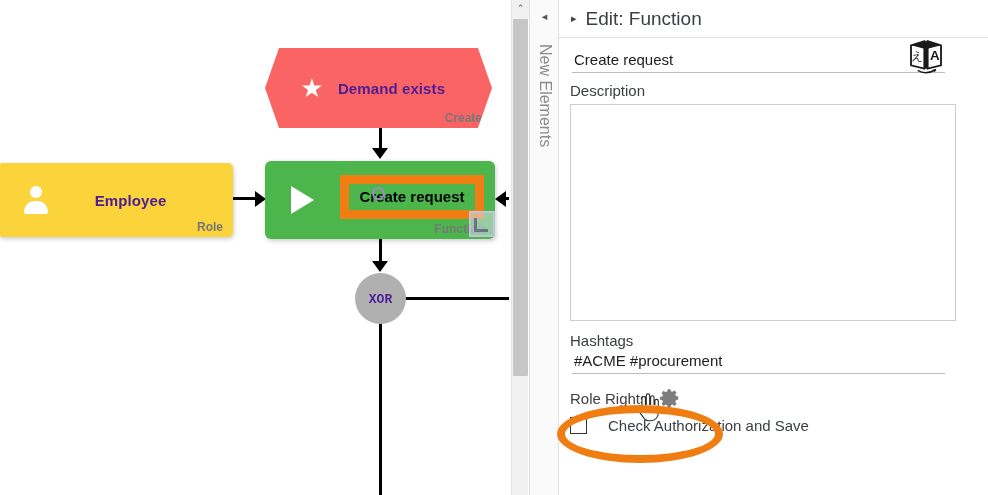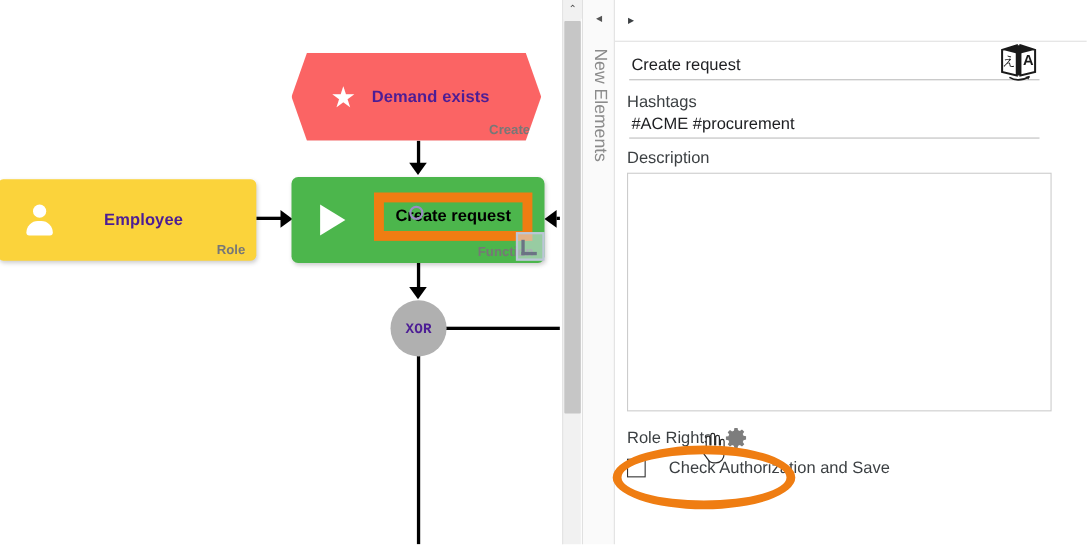--- a/index.html
+++ b/index.html
@@ -411,47 +411,48 @@
 
     <div id="collapse-rail">
       <div id="collapse-arrow">◂</div>
       <div id="new-elements-tab">
         <span>New Elements</span>
       </div>
     </div>
 
     <div id="panel-header">
       <span id="panel-expand-arrow">▸</span>
+      <span id="panel-title">Edit: Function</span>
     </div>
 
     <div id="panel-body">
 
       <div id="name-row">
         <div class="text-line-input">Create request</div>
         <svg id="translate-icon" viewBox="0 0 48 48">
           <path d="M6 10 L22 5 L22 38 L6 34 Z" fill="#ffffff" stroke="#1a1a1a" stroke-width="2.2"></path>
           <path d="M26 5 L42 10 L42 34 L26 38 Z" fill="#ffffff" stroke="#1a1a1a" stroke-width="2.2"></path>
           <path d="M22 5 L26 5 L26 38 L22 38 Z" fill="#1a1a1a"></path>
           <path d="M6 10 L22 5 L22 14 Z" fill="#1a1a1a"></path>
           <path d="M42 10 L26 5 L26 14 Z" fill="#1a1a1a"></path>
           <text x="13.5" y="27" font-size="14" font-family="'Liberation Sans',sans-serif" fill="#1a1a1a" text-anchor="middle">え</text>
           <text x="34.5" y="27" font-size="16" font-family="'Liberation Sans',sans-serif" font-weight="bold" fill="#1a1a1a" text-anchor="middle">A</text>
           <path d="M14 40 Q24 46 36 39" fill="none" stroke="#1a1a1a" stroke-width="1.8"></path>
           <path d="M36 39 l-4.5 .2 l3.2 3.2 Z" fill="#1a1a1a"></path>
         </svg>
       </div>
 
       <div>
+        <div class="field-label" style="margin-top:9px;">Description</div>
+        <div id="description-box" placeholder=""></div>
+      </div>
+
+      <div>
         <div class="field-label" id="hashtags-label">Hashtags</div>
         <div class="text-line-input" id="hashtags-input">#ACME #procurement</div>
-      </div>
-
-      <div>
-        <div class="field-label" style="margin-top:9px;">Description</div>
-        <div id="description-box" placeholder=""></div>
       </div>
 
       <div id="role-rights-row">
         <span id="role-rights-label">Role Rights</span>
         <svg id="gear-icon" viewBox="0 0 24 24">
           <path fill="#7d7d7d" d="M12 8.2a3.8 3.8 0 1 0 0 7.6 3.8 3.8 0 0 0 0-7.6zm0 5.9a2.1 2.1 0 1 1 0-4.2 2.1 2.1 0 0 1 0 4.2z"></path>
           <path fill="#7d7d7d" d="M21 13.6v-3.2l-2.6-.45a6.9 6.9 0 0 0-.73-1.77l1.53-2.15-2.26-2.26-2.15 1.53a6.9 6.9 0 0 0-1.77-.73L12.6 2.4H9.4l-.45 2.6a6.9 6.9 0 0 0-1.77.73L5.03 4.2 2.77 6.46 4.3 8.61a6.9 6.9 0 0 0-.73 1.77L1 10.83v3.2l2.57.45c.17.63.42 1.22.73 1.77L2.77 18.4l2.26 2.26 2.15-1.53c.55.31 1.14.56 1.77.73l.45 2.6h3.2l.45-2.6c.63-.17 1.22-.42 1.77-.73l2.15 1.53 2.26-2.26-1.53-2.15c.31-.55.56-1.14.73-1.77L21 13.6z"></path>
         </svg>
         <svg id="hand-cursor" viewBox="0 0 24 30">
           <path d="M7 16.5V6.2a1.7 1.7 0 0 1 3.4 0v6.3h.9V3.6a1.7 1.7 0 0 1 3.4 0v8.9h.9V5.4a1.7 1.7 0 0 1 3.4 0v7.1h.9V9.1a1.7 1.7 0 0 1 3.4 0v11.3c0 4.5-2.9 8.3-7.4 8.3h-2.1c-3 0-4.6-1.6-5.6-3.6L4.2 19.8a1.7 1.7 0 0 1 2.6-2.1z" fill="#ffffff" stroke="#2a2a2a" stroke-width="1.1" stroke-linejoin="round"></path>

